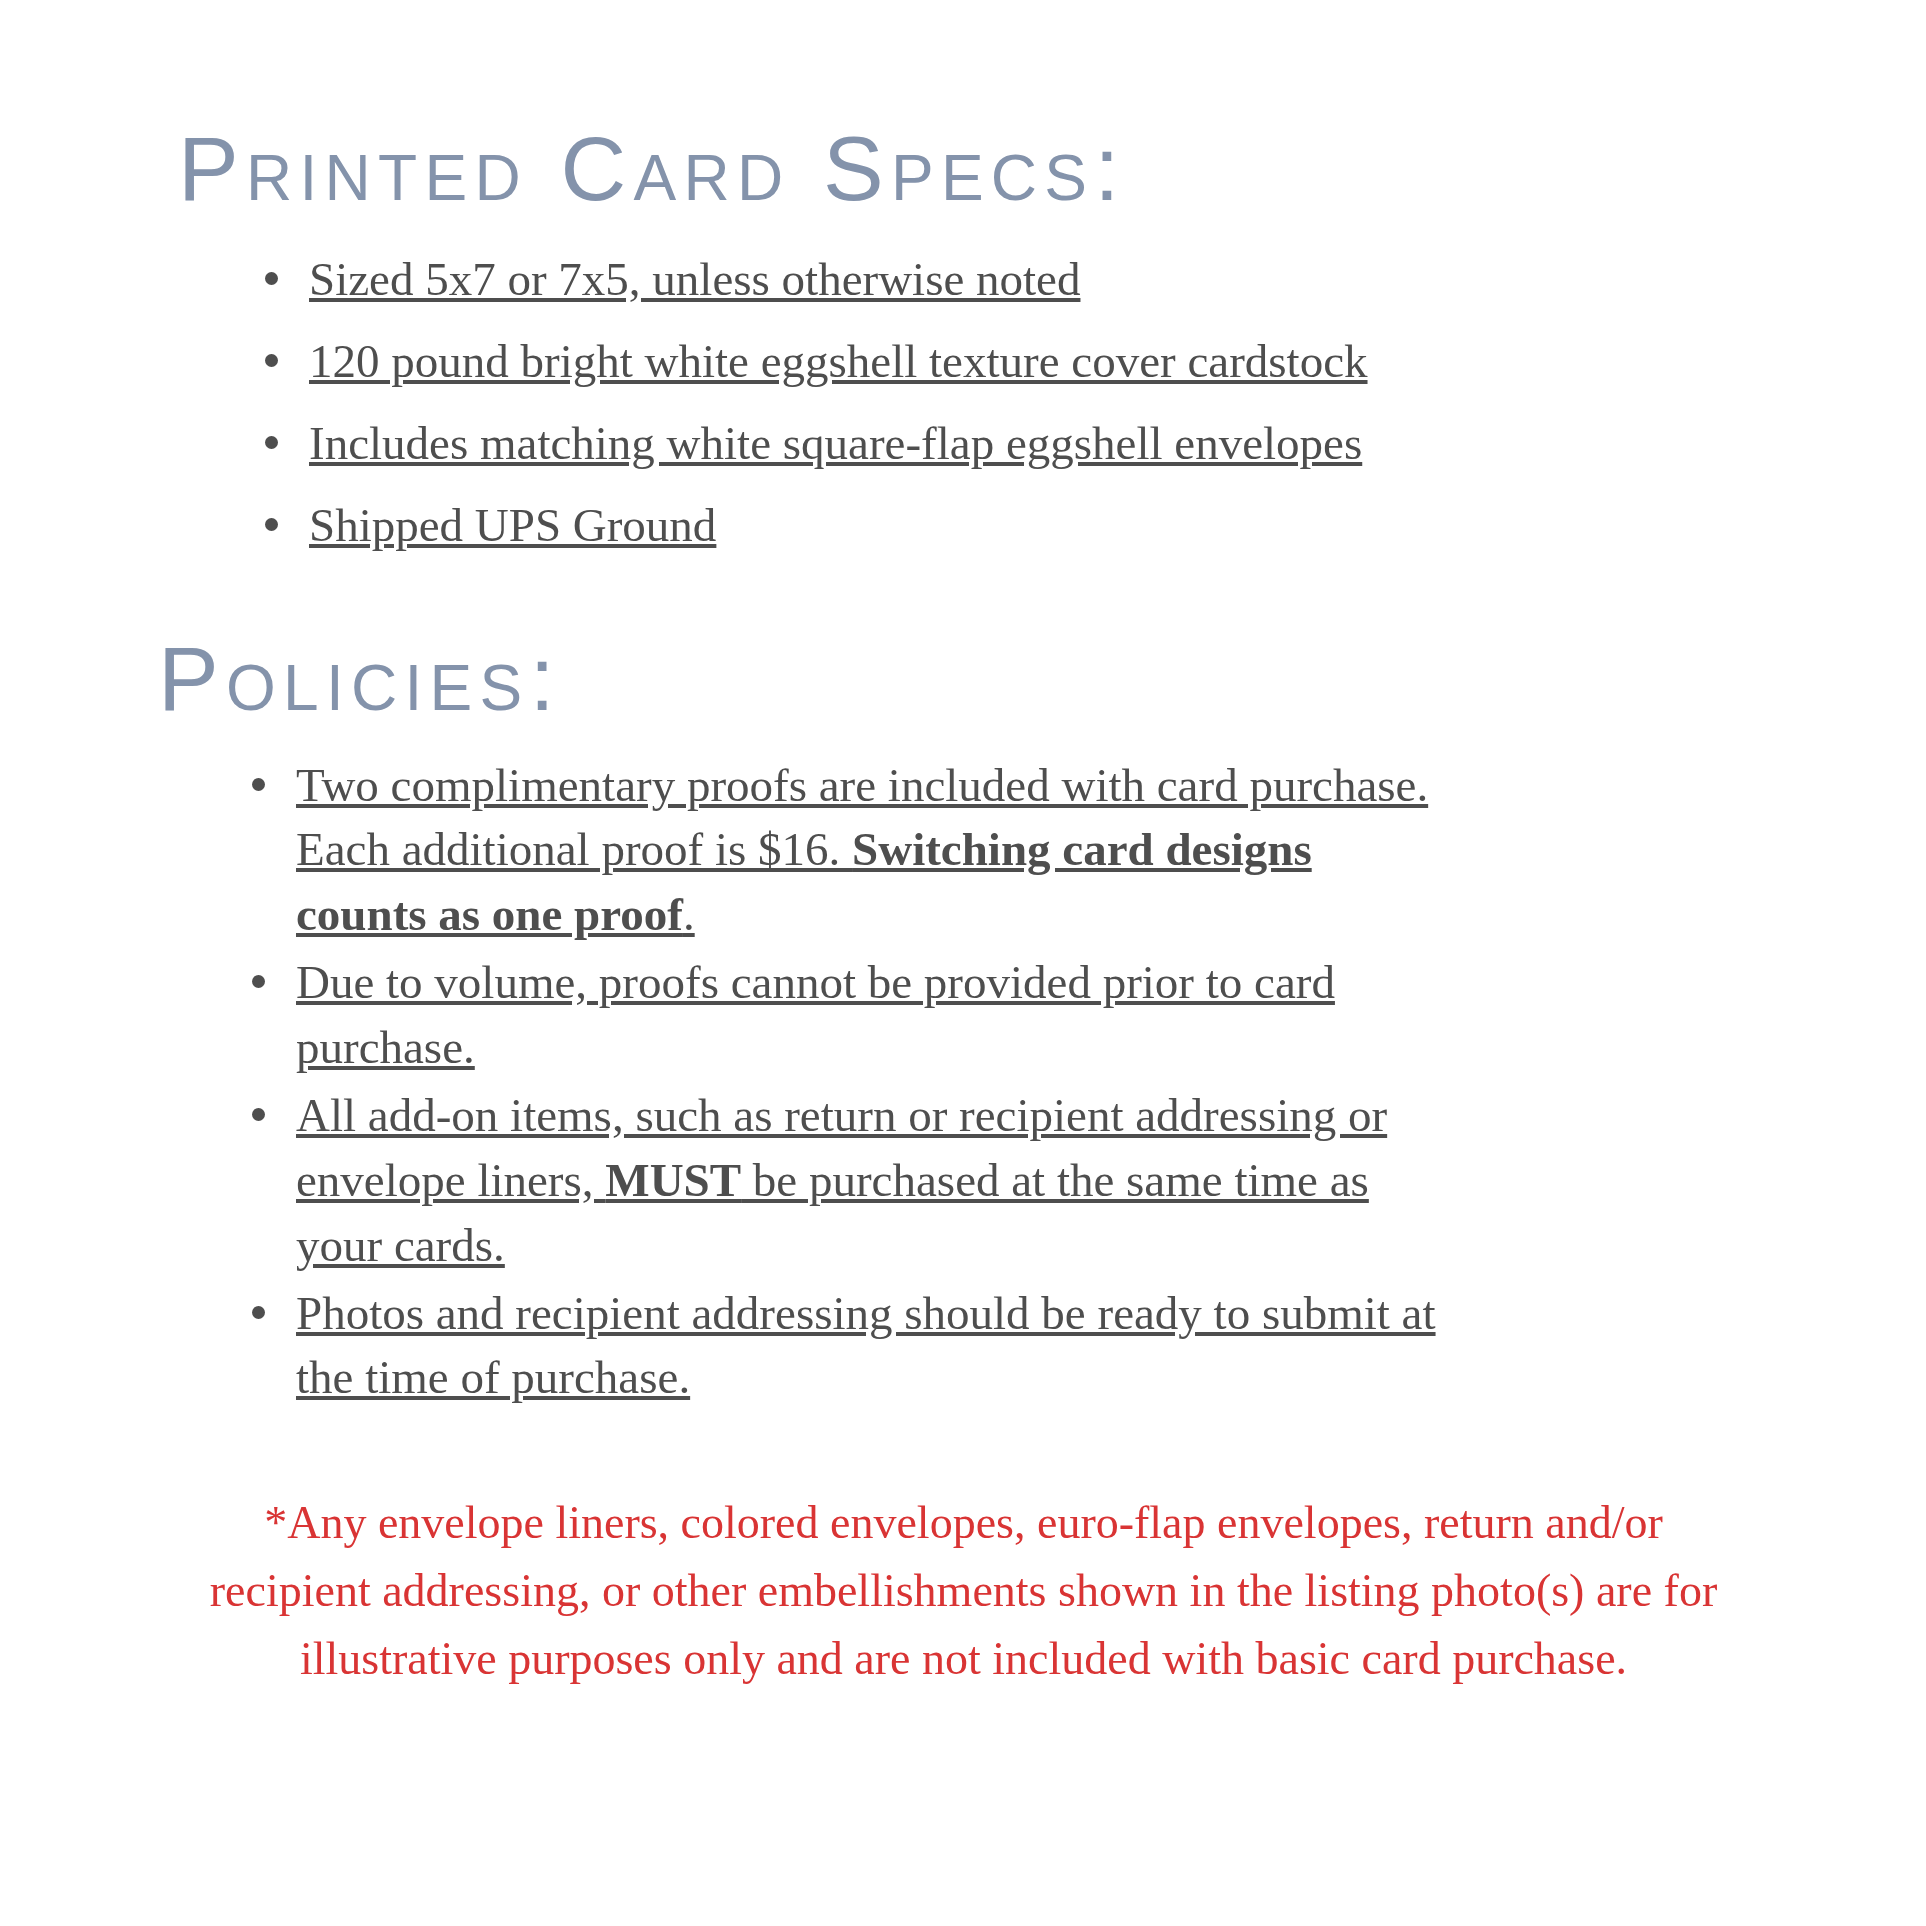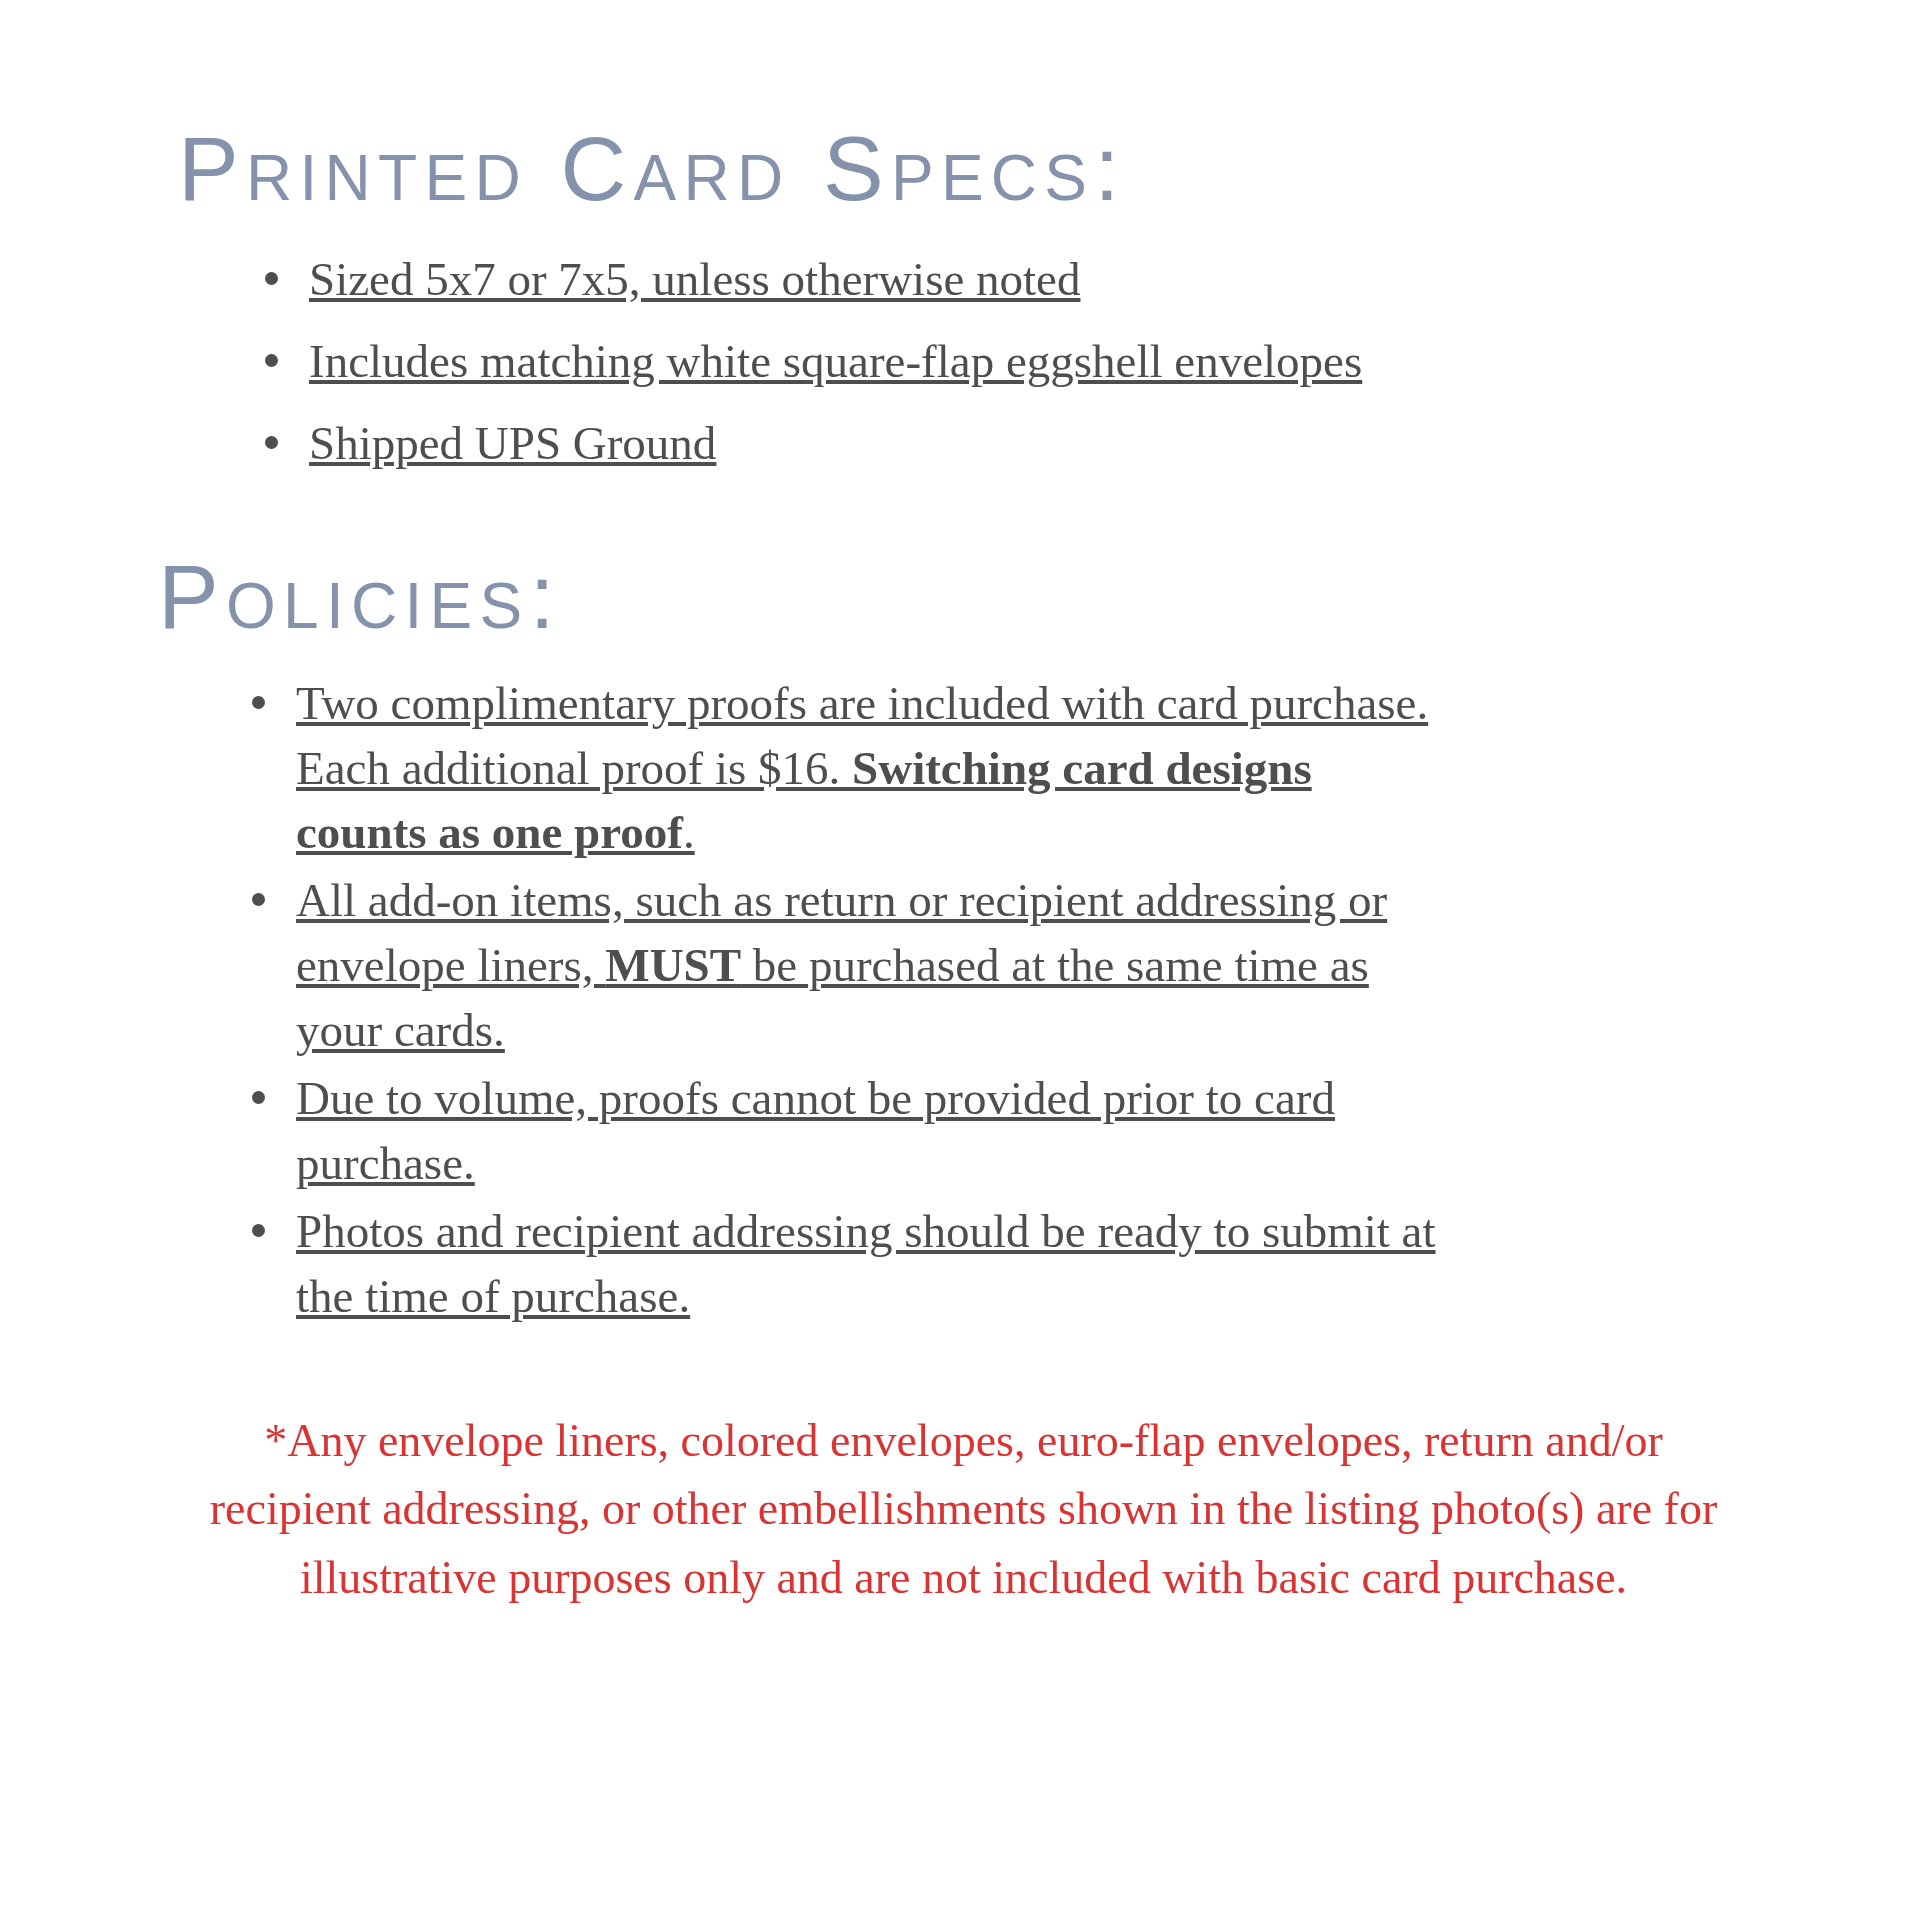--- a/index.html
+++ b/index.html
@@ -81,29 +81,30 @@
 </style>
 </head>
 <body>
 
 <div class="sheet">
 
   <h1 class="heading specs">Printed Card Specs:</h1>
 
   <ul class="bullet-list specs-list">
       <li><span>Sized 5x7 or 7x5, unless otherwise noted</span></li>
+      <li><span>120 pound bright white eggshell texture cover cardstock</span></li>
       <li><span>Includes matching white square-flap eggshell envelopes</span></li>
       <li><span>Shipped UPS Ground</span></li>
     </ul>
 
   <h1 class="heading policies">Policies:</h1>
 
   <ul class="bullet-list policies-list">
       <li><span>Two complimentary proofs are included with card purchase. Each additional proof is $16. </span><span class="bold">Switching card designs counts as one proof</span><span>.</span></li>
+      <li><span>Due to volume, proofs cannot be provided prior to card purchase.</span></li>
       <li><span>All add-on items, such as return or recipient addressing or envelope liners, </span><span class="bold">MUST</span><span> be purchased at the same time as your cards.</span></li>
-      <li><span>Due to volume, proofs cannot be provided prior to card purchase.</span></li>
       <li><span>Photos and recipient addressing should be ready to submit at the time of purchase.</span></li>
     </ul>
 
   <p class="disclaimer">*Any envelope liners, colored envelopes, euro-flap envelopes, return and/or recipient addressing, or other embellishments shown in the listing photo(s) are for illustrative purposes only and are not included with basic card purchase.</p>
 
 </div>
 
 
 </body></html>

